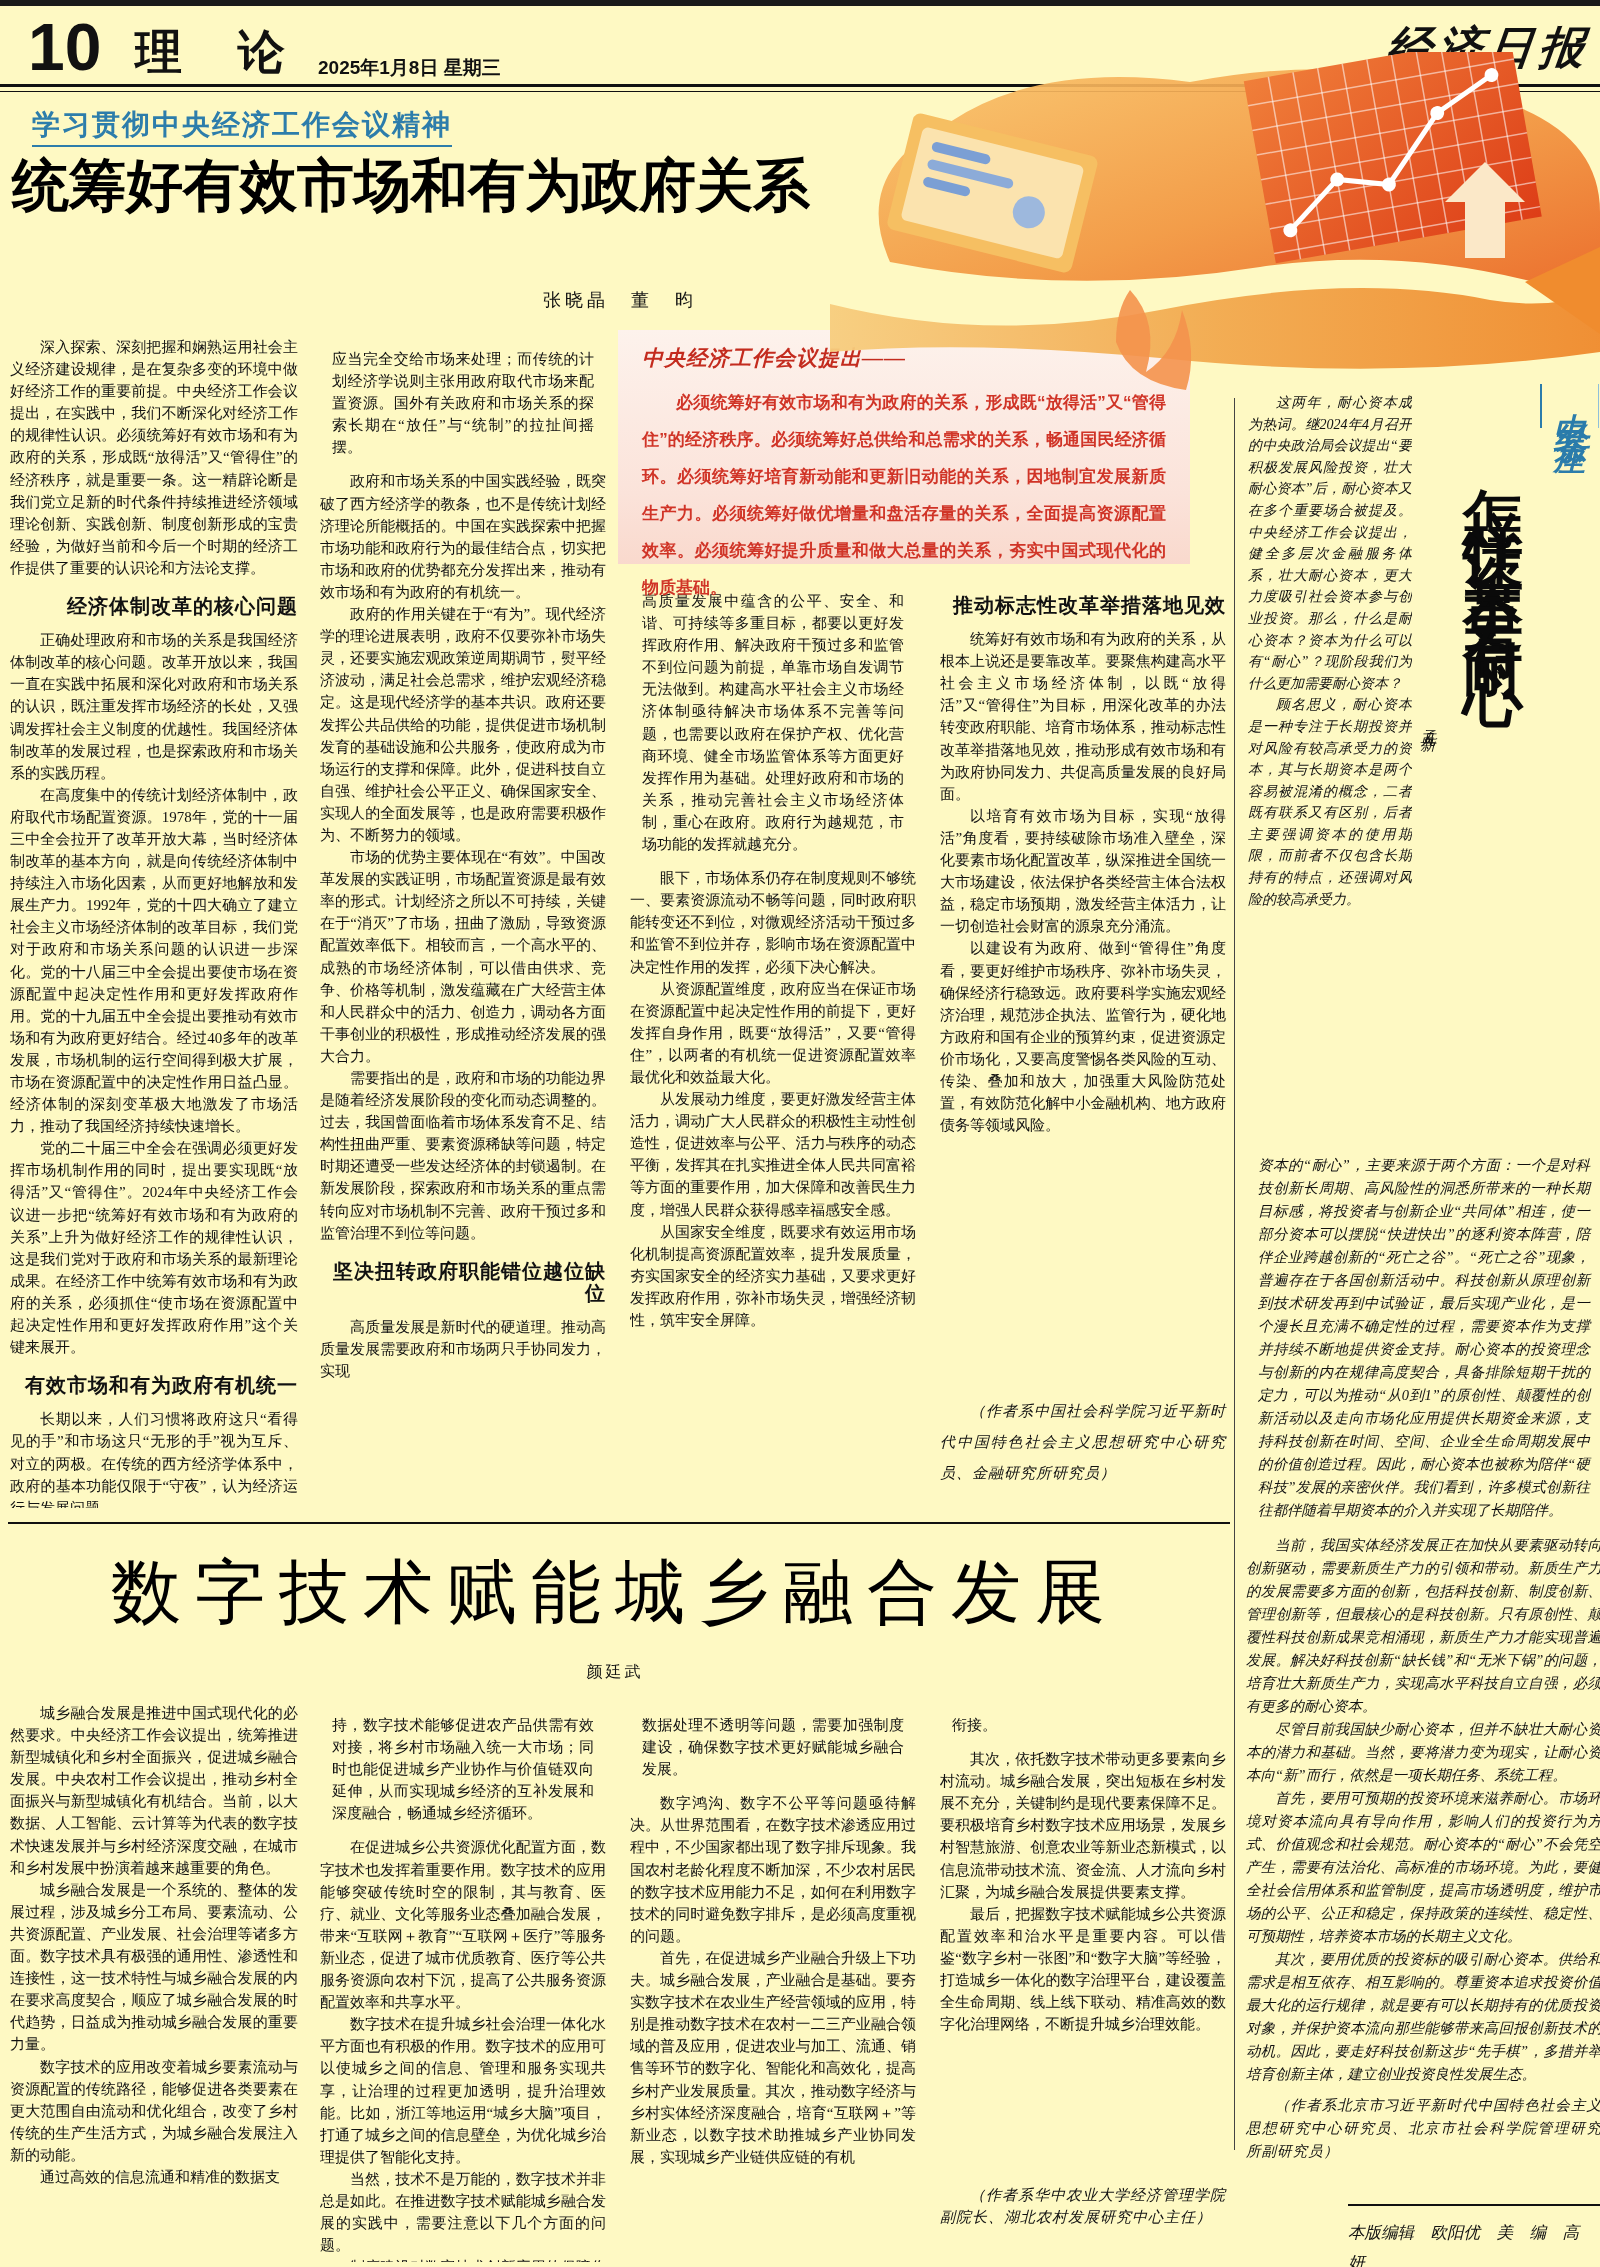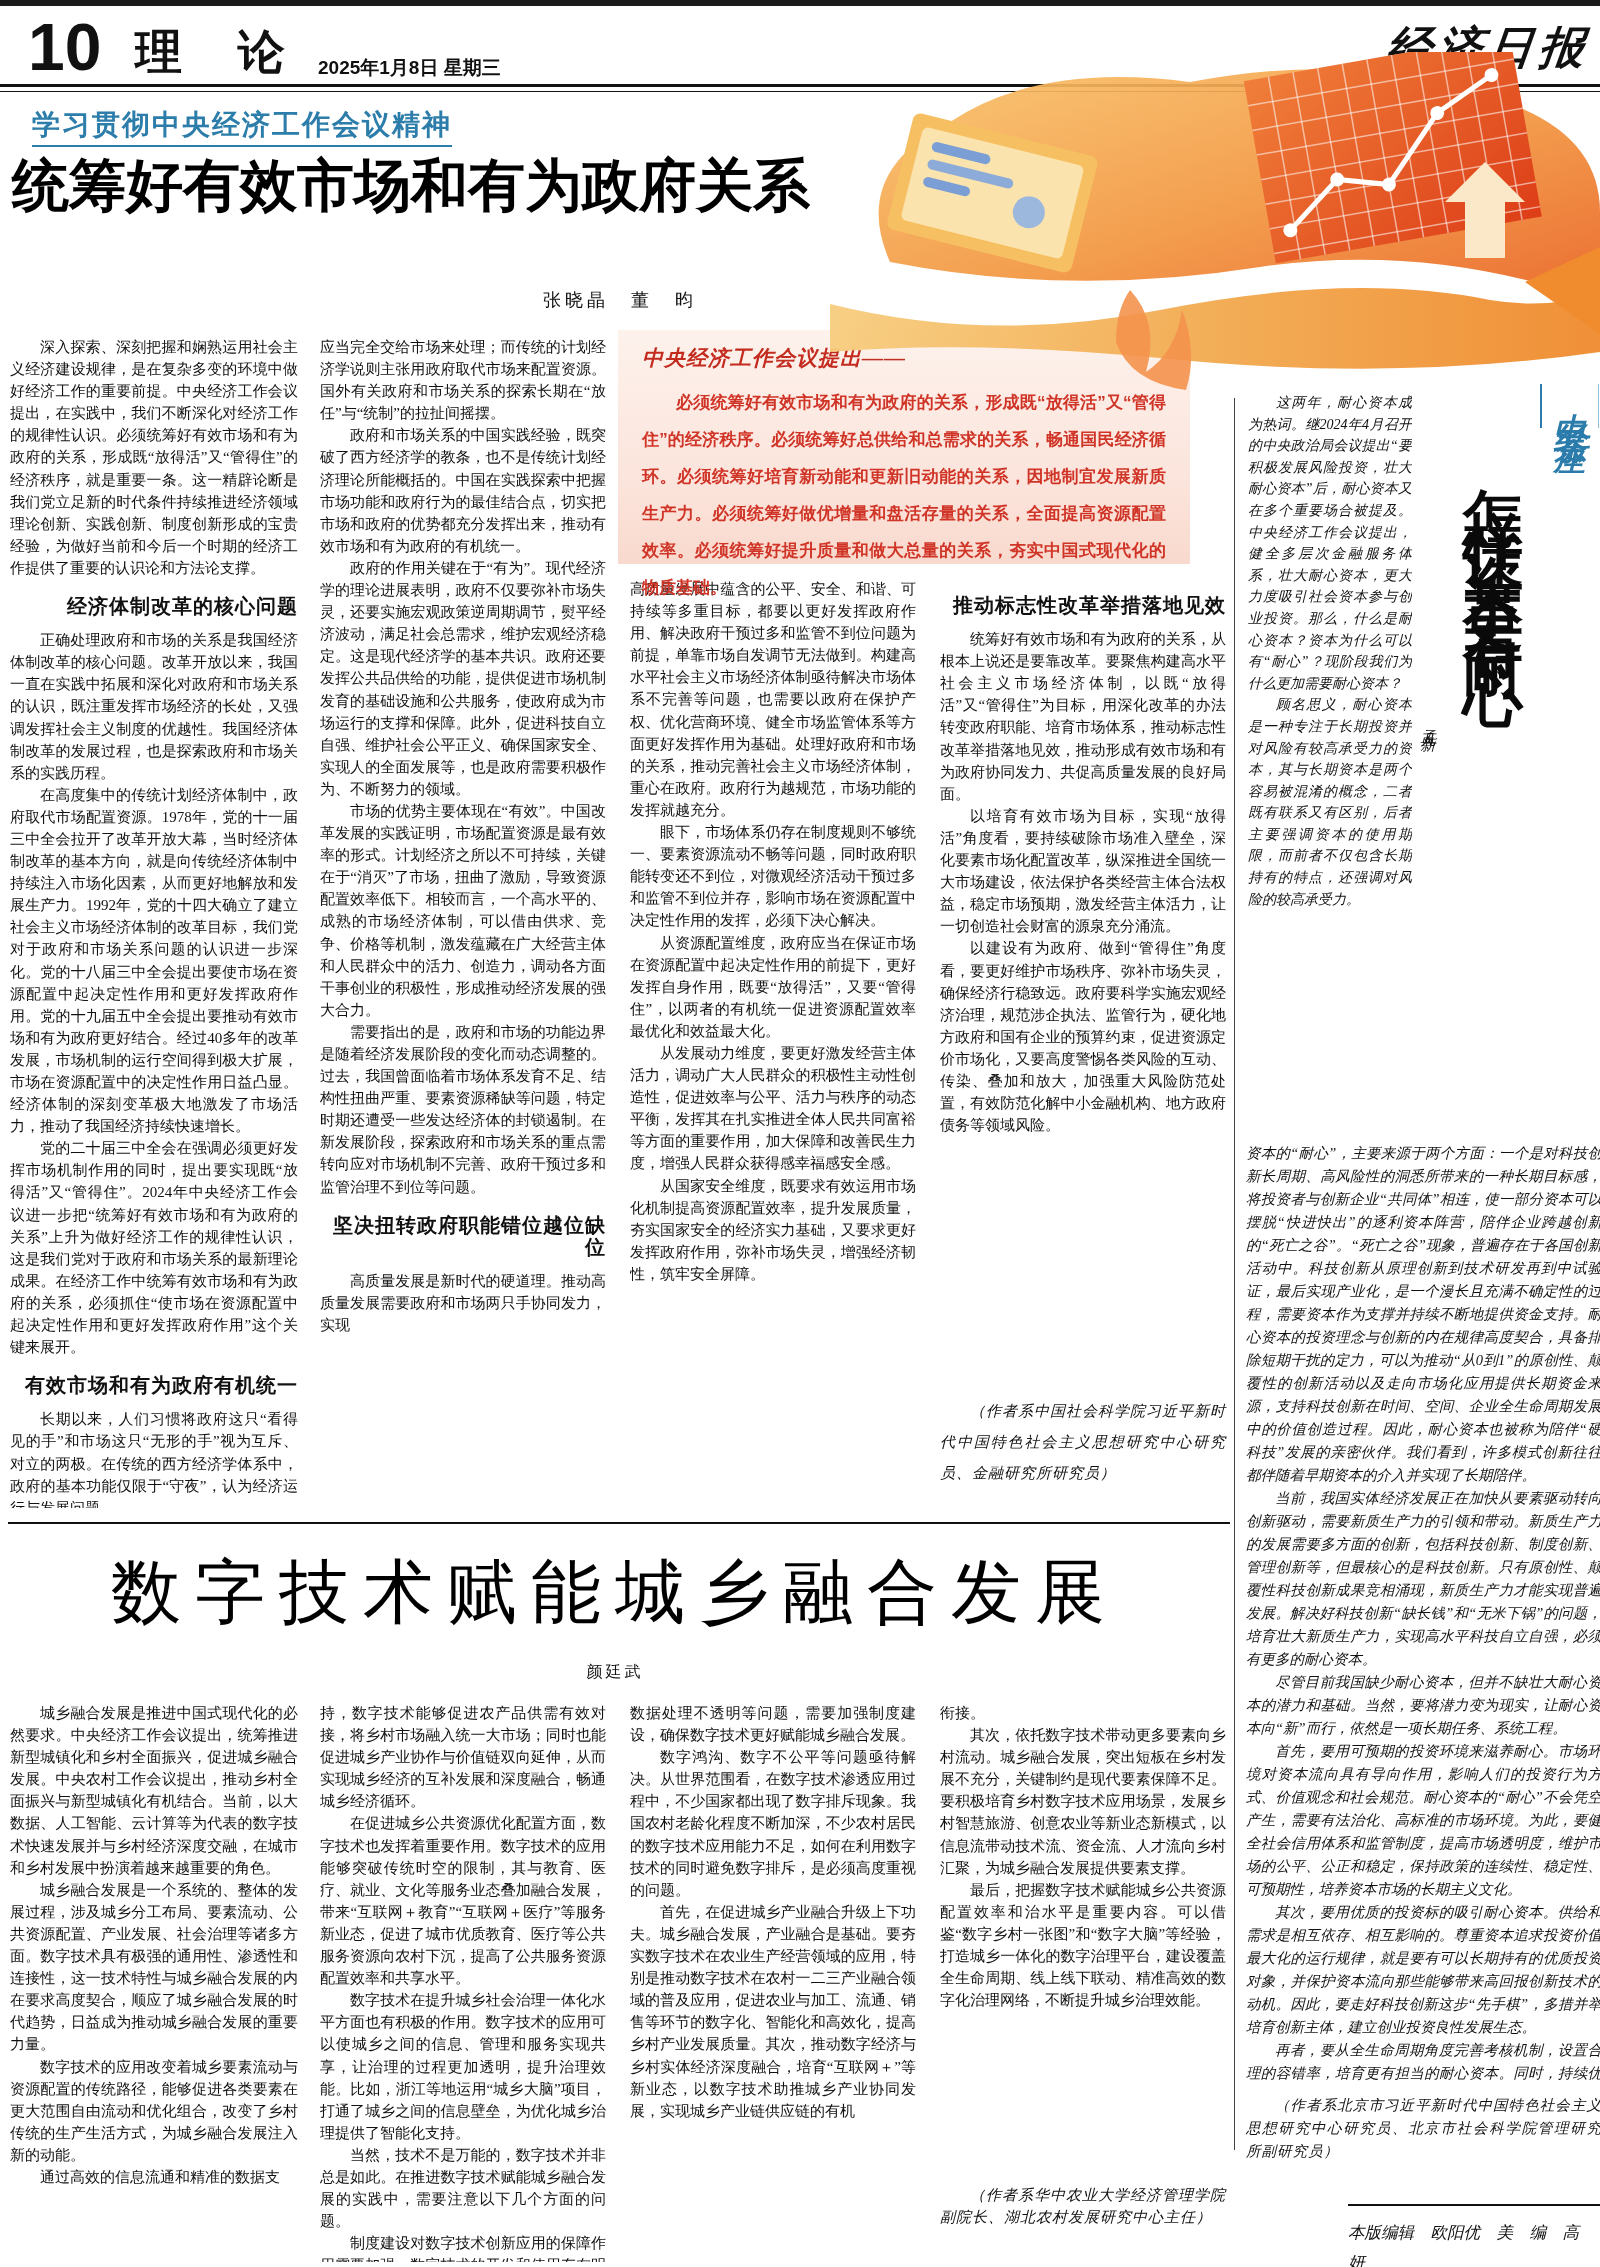--- a/index.html
+++ b/index.html
@@ -1,16 +1,16 @@
 <!DOCTYPE html>
 <html><head>
 <meta charset="utf-8">
 <style>
   html,body{margin:0;padding:0;background:#e8e8e4;}
-  #page{position:relative;width:1600px;height:2267px;background:#ffffff;margin:0 auto;overflow:hidden;
+  #page{position:relative;width:1600px;height:2267px;background:#fef9c3;margin:0 auto;overflow:hidden;
         font-family:"Liberation Serif","DejaVu Serif",serif;color:#111;}
   .abs{position:absolute;}
   
   #topbar{left:0;top:0;width:1600px;height:6px;background:#1a1a1a;}
   #pageno{left:28px;top:14px;font-family:"Liberation Sans","DejaVu Sans",sans-serif;font-weight:900;font-size:66px;line-height:66px;}
   #sectionname{left:135px;top:26px;font-weight:900;font-size:47px;letter-spacing:22px;line-height:52px;}
   #dateline{left:318px;top:55px;font-family:"Liberation Sans","DejaVu Sans",sans-serif;font-size:19px;font-weight:bold;}
   #papername{left:1330px;top:18px;width:260px;font-style:italic;font-weight:bold;font-size:45px;letter-spacing:6px;text-align:right;transform:skewX(-6deg);}
   #rule-thick{left:0;top:84px;width:1600px;height:3px;background:#111;}
   #rule-thin{left:0;top:91px;width:1600px;height:1px;background:#111;}
@@ -22,21 +22,21 @@
   #byline{left:300px;top:288px;width:640px;text-align:center;font-size:18px;letter-spacing:4px;}
   
   #quotebox{left:618px;top:330px;width:572px;height:234px;background:linear-gradient(180deg,#fdf2ec 0%,#fbe3da 70%,#f9d9cd 100%);
             padding:14px 24px 0 24px;box-sizing:border-box;z-index:1;}
   #quotebox .qhead{font-size:21px;font-weight:bold;color:#c32b1e;font-style:italic;letter-spacing:1px;margin-bottom:12px;}
   #quotebox .qbody{font-family:"Liberation Sans","DejaVu Sans",sans-serif;font-weight:bold;font-size:17px;line-height:37px;
                    color:#d03427;text-indent:2em;text-align:justify;}
   
   .col{font-size:15px;line-height:22.1px;text-align:justify;overflow:hidden;}
   .para{text-indent:2em;margin:0;}
-  .cont{text-indent:0;margin:0;}
+  .cont{text-indent:0;margin:12px;}
   .colhead{font-family:"Liberation Sans","DejaVu Sans",sans-serif;font-weight:bold;font-size:20px;text-align:right;
            margin:16px 0 12px 0;text-indent:0;letter-spacing:1px;}
   .attrib{font-style:italic;text-indent:2em;text-align:justify;letter-spacing:1px;}
   #m-col1{left:10px;top:336px;width:288px;height:1172px;}
   #m-col2{left:320px;top:336px;width:286px;height:1172px;}
   #m-col3{left:630px;top:578px;width:286px;height:930px;}
   #m-col4{left:940px;top:578px;width:286px;height:812px;}
   #m-attr{left:940px;top:1396px;width:286px;font-size:15px;line-height:31px;}
   
   #midrule{left:8px;top:1522px;width:1222px;height:2px;background:#111;}

